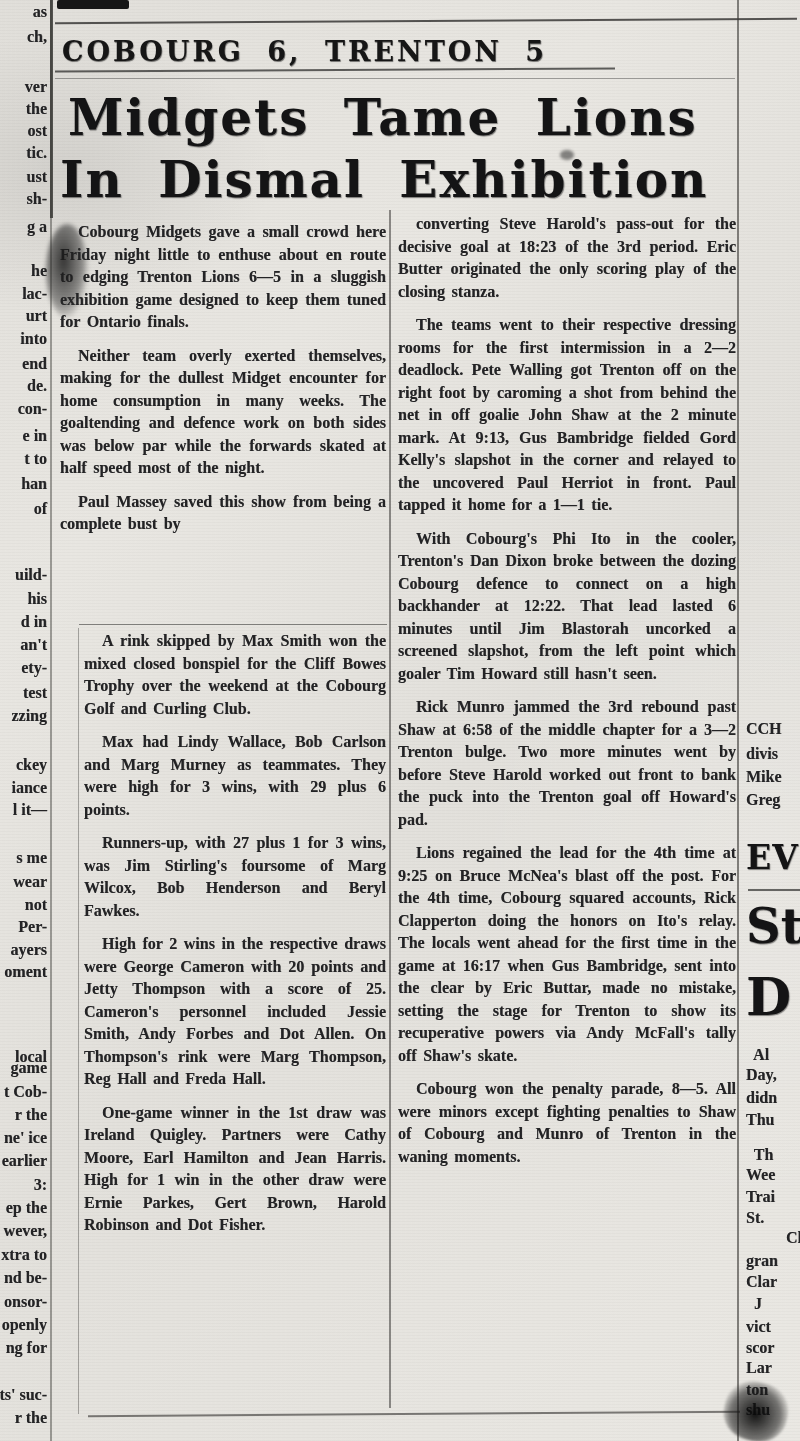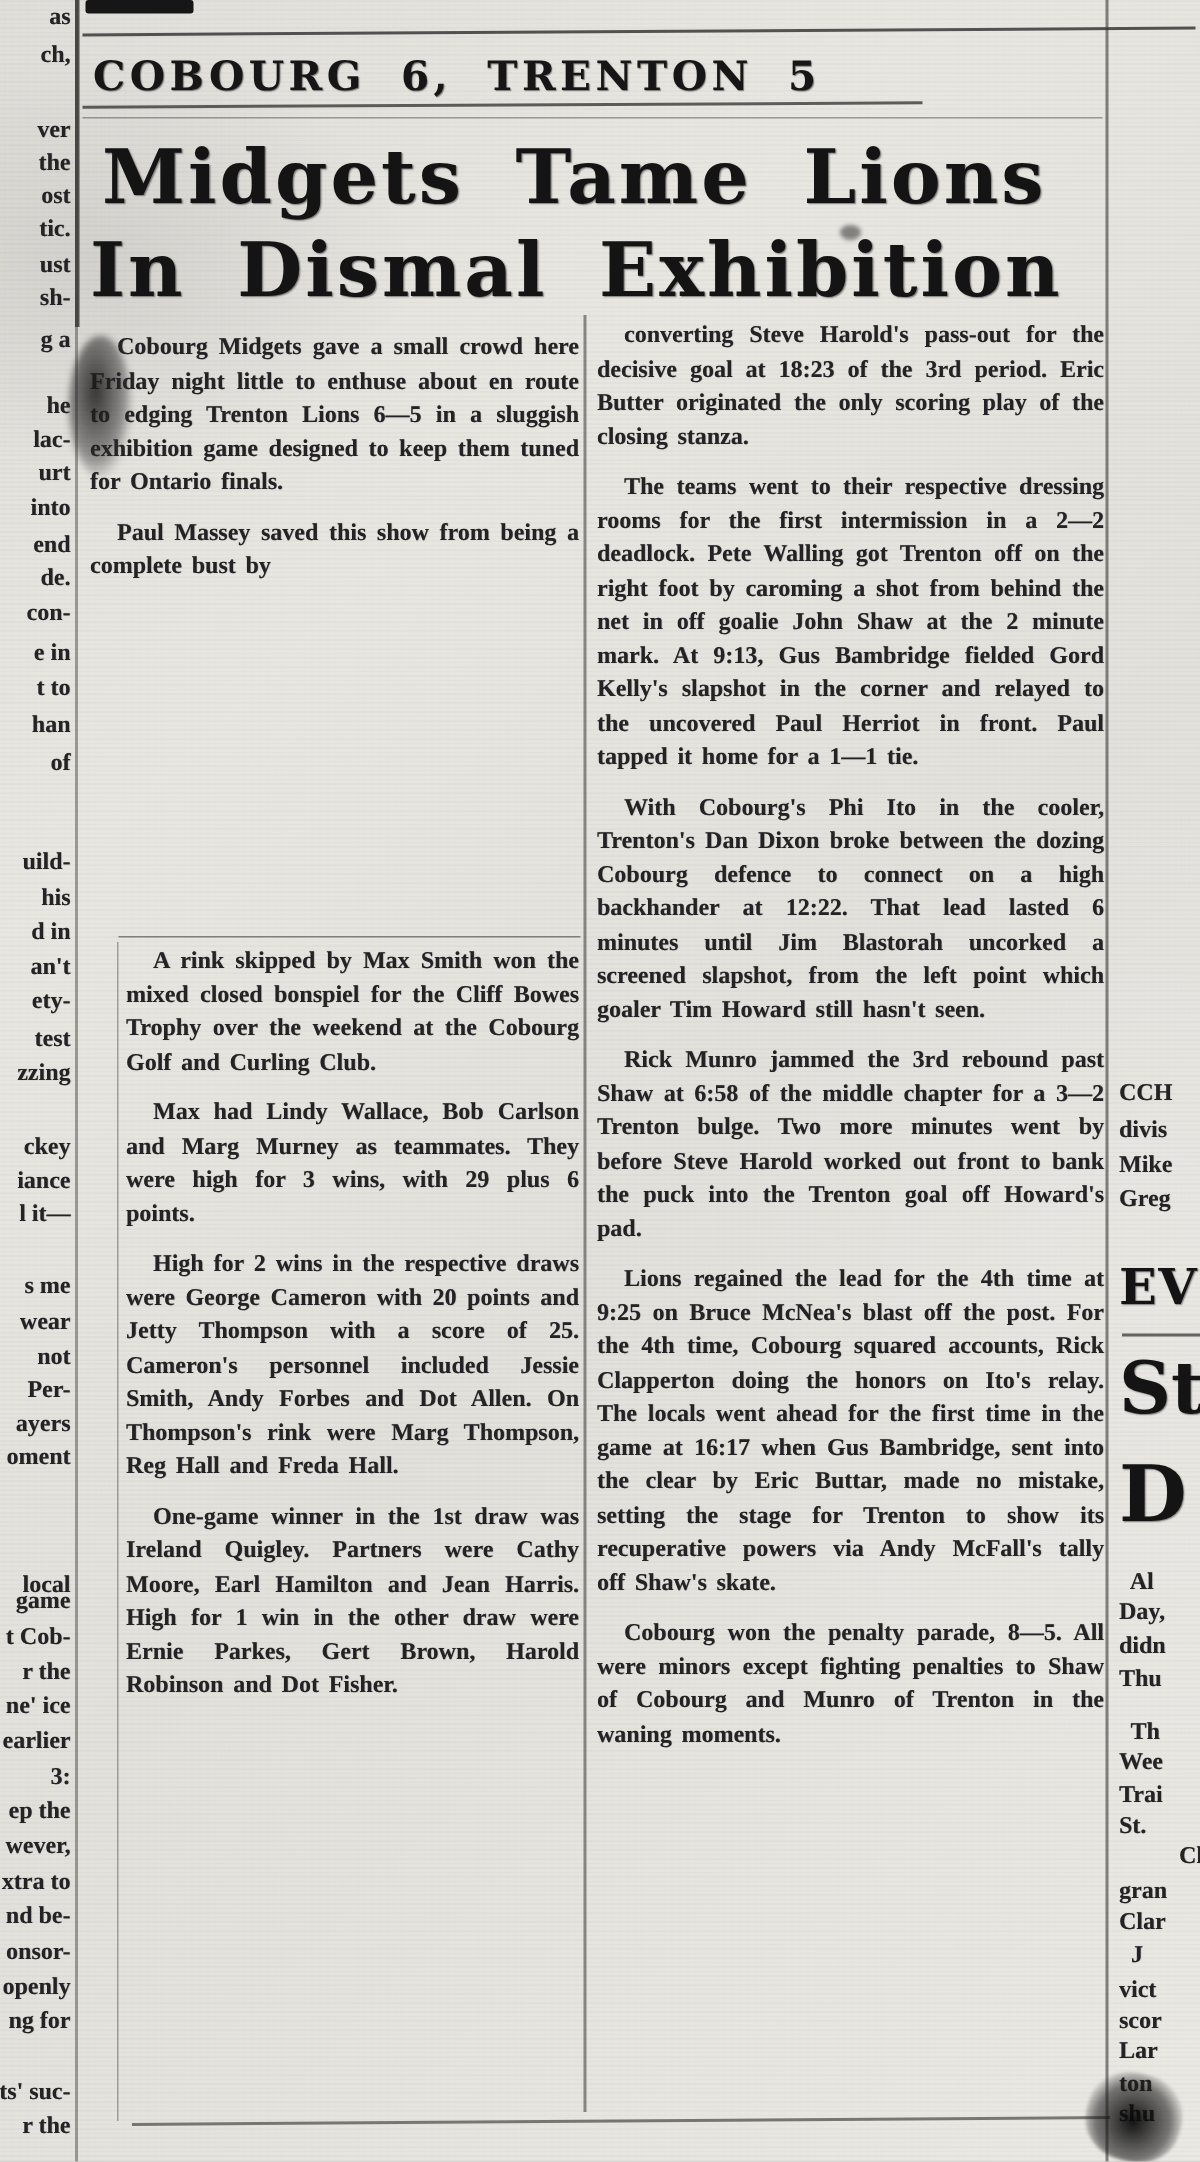--- a/index.html
+++ b/index.html
@@ -167,38 +167,40 @@
   <div class="rule" style="left:88px;top:1413px;width:652px;height:2px;transform:rotate(-.4deg);opacity:.6;"></div>
   <div class="rule" style="left:748px;top:889px;width:52px;height:2px;opacity:.7;"></div>
 
   <div class="kicker">COBOURG 6, TRENTON 5</div>
   <div class="headline l1">Midgets Tame Lions</div>
   <div class="headline l2">In Dismal Exhibition</div>
 
   <div class="body-col col-left">
 
   <p>Cobourg Midgets gave a small crowd here Friday night little to enthuse about en route to edging Trenton Lions 6—5 in a sluggish exhibition game designed to keep them tuned for Ontario finals.</p>
+      <p>Neither team overly exerted themselves, making for the dullest Midget encounter for home consumption in many weeks. The goaltending and defence work on both sides was below par while the forwards skated at half speed most of the night.</p>
       <p>Paul Massey saved this show from being a complete bust by</p>
     </div>
 
   <div class="body-col col-right">
 
   <p>converting Steve Harold's pass-out for the decisive goal at 18:23 of the 3rd period.  Eric Butter originated the only scoring play of the closing stanza.</p>
       <p>The teams went to their respective dressing rooms for the first intermission in a 2—2 deadlock. Pete Walling got Trenton off on the right foot by caroming a shot from behind the net in off goalie John Shaw at the 2 minute mark. At 9:13, Gus Bambridge fielded Gord Kelly's slapshot in the corner and relayed to the uncovered Paul Herriot in front. Paul tapped it home for a 1—1 tie.</p>
       <p>With Cobourg's Phi Ito in the cooler, Trenton's Dan Dixon broke between the dozing Cobourg defence to connect on a high backhander at 12:22. That lead lasted 6 minutes until Jim Blastorah uncorked a screened slapshot, from the left point which goaler Tim Howard still hasn't seen.</p>
       <p>Rick Munro jammed the 3rd rebound past Shaw at 6:58 of the middle chapter for a 3—2 Trenton bulge.  Two more minutes went by before Steve Harold worked out front to bank the puck into the Trenton goal off Howard's pad.</p>
       <p>Lions regained the lead for the 4th time at 9:25 on Bruce McNea's blast off the post. For the 4th time, Cobourg squared accounts, Rick Clapperton doing the honors on Ito's relay. The locals went ahead for the first time in the game at 16:17 when Gus Bambridge, sent into the clear by Eric Buttar, made no mistake, setting the stage for Trenton to show its recuperative powers via Andy McFall's tally off Shaw's skate.</p>
       <p>Cobourg won the penalty parade, 8—5. All were minors except fighting penalties to Shaw of Cobourg and Munro of Trenton in the waning moments.</p>
     </div>
 
   <div class="curling">
     <div class="curling-paras">
 
     <p>A rink skipped by Max Smith won the mixed closed bonspiel for the Cliff Bowes Trophy over the weekend at the Cobourg Golf and Curling Club.</p>
         <p>Max had Lindy Wallace, Bob Carlson and Marg Murney as teammates.  They were high for 3 wins, with 29 plus 6 points.</p>
+        <p>Runners-up, with 27 plus 1 for 3 wins, was Jim Stirling's foursome of Marg Wilcox, Bob Henderson and Beryl Fawkes.</p>
         <p>High for 2 wins in the respective draws were George Cameron with 20 points and Jetty Thompson with a score of 25. Cameron's personnel included Jessie Smith, Andy Forbes and Dot Allen. On Thompson's rink were Marg Thompson, Reg Hall and Freda Hall.</p>
         <p>One-game winner in the 1st draw was Ireland Quigley.  Partners were Cathy Moore, Earl Hamilton and Jean Harris. High for 1 win in the other draw were Ernie Parkes, Gert Brown, Harold Robinson and Dot Fisher.</p>
       </div>
   </div>
 
   <div class="right-strip">
 
   <div class="edge-frag" style="top: 720px;">CCH</div>
       <div class="edge-frag" style="top: 745px;">divis</div>
       <div class="edge-frag" style="top: 768px;">Mike</div>

